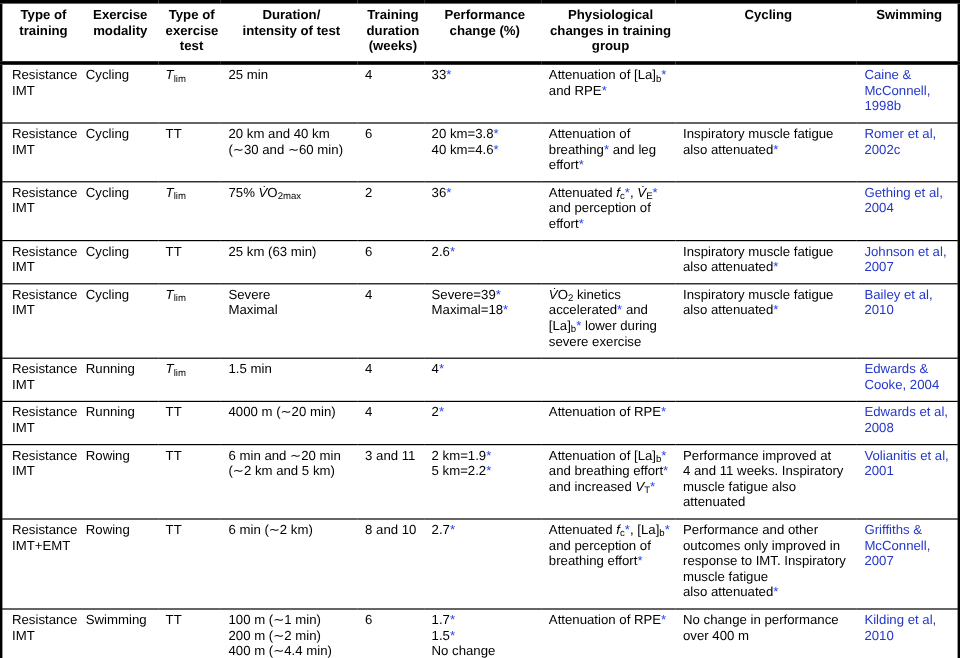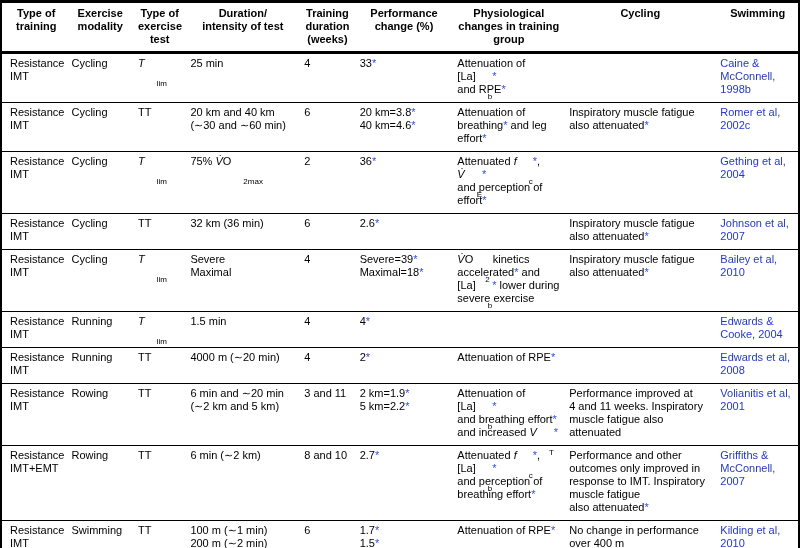--- a/index.html
+++ b/index.html
@@ -48,22 +48,21 @@
     border-bottom:1.5px solid #000;
   }
   td.author{color:var(--author-blue);}
   .star{color:var(--star-blue);}
   i{font-style:italic;}
   sub{
     font-size:8px;
     line-height:0;
     vertical-align:baseline;
     position:relative;
-    top:19px;
-    margin-left:12px;
+    top:2px;
   }
 </style>
 </head>
 <body>
 
 <table>
   <colgroup>
     <col class="c1">
       <col class="c2">
       <col class="c3">
@@ -118,21 +117,21 @@
         <td>2</td>
         <td>36<span class="star">*</span></td>
         <td>Attenuated <i>f</i><sub>c</sub><span class="star">*</span>, <i>V̇</i><sub>E</sub><span class="star">*</span><br>and perception of<br>effort<span class="star">*</span></td>
         <td></td>
         <td class="author">Gething et al,<br>2004</td>
       </tr>
       <tr>
         <td>Resistance<br>IMT</td>
         <td>Cycling</td>
         <td>TT</td>
-        <td>32 km (36 min)</td>
+        <td>25 km (63 min)</td>
         <td>6</td>
         <td>2.6<span class="star">*</span></td>
         <td></td>
         <td>Inspiratory muscle fatigue<br>also attenuated<span class="star">*</span></td>
         <td class="author">Johnson et al,<br>2007</td>
       </tr>
       <tr>
         <td>Resistance<br>IMT</td>
         <td>Cycling</td>
         <td><i>T</i><sub>lim</sub></td>

